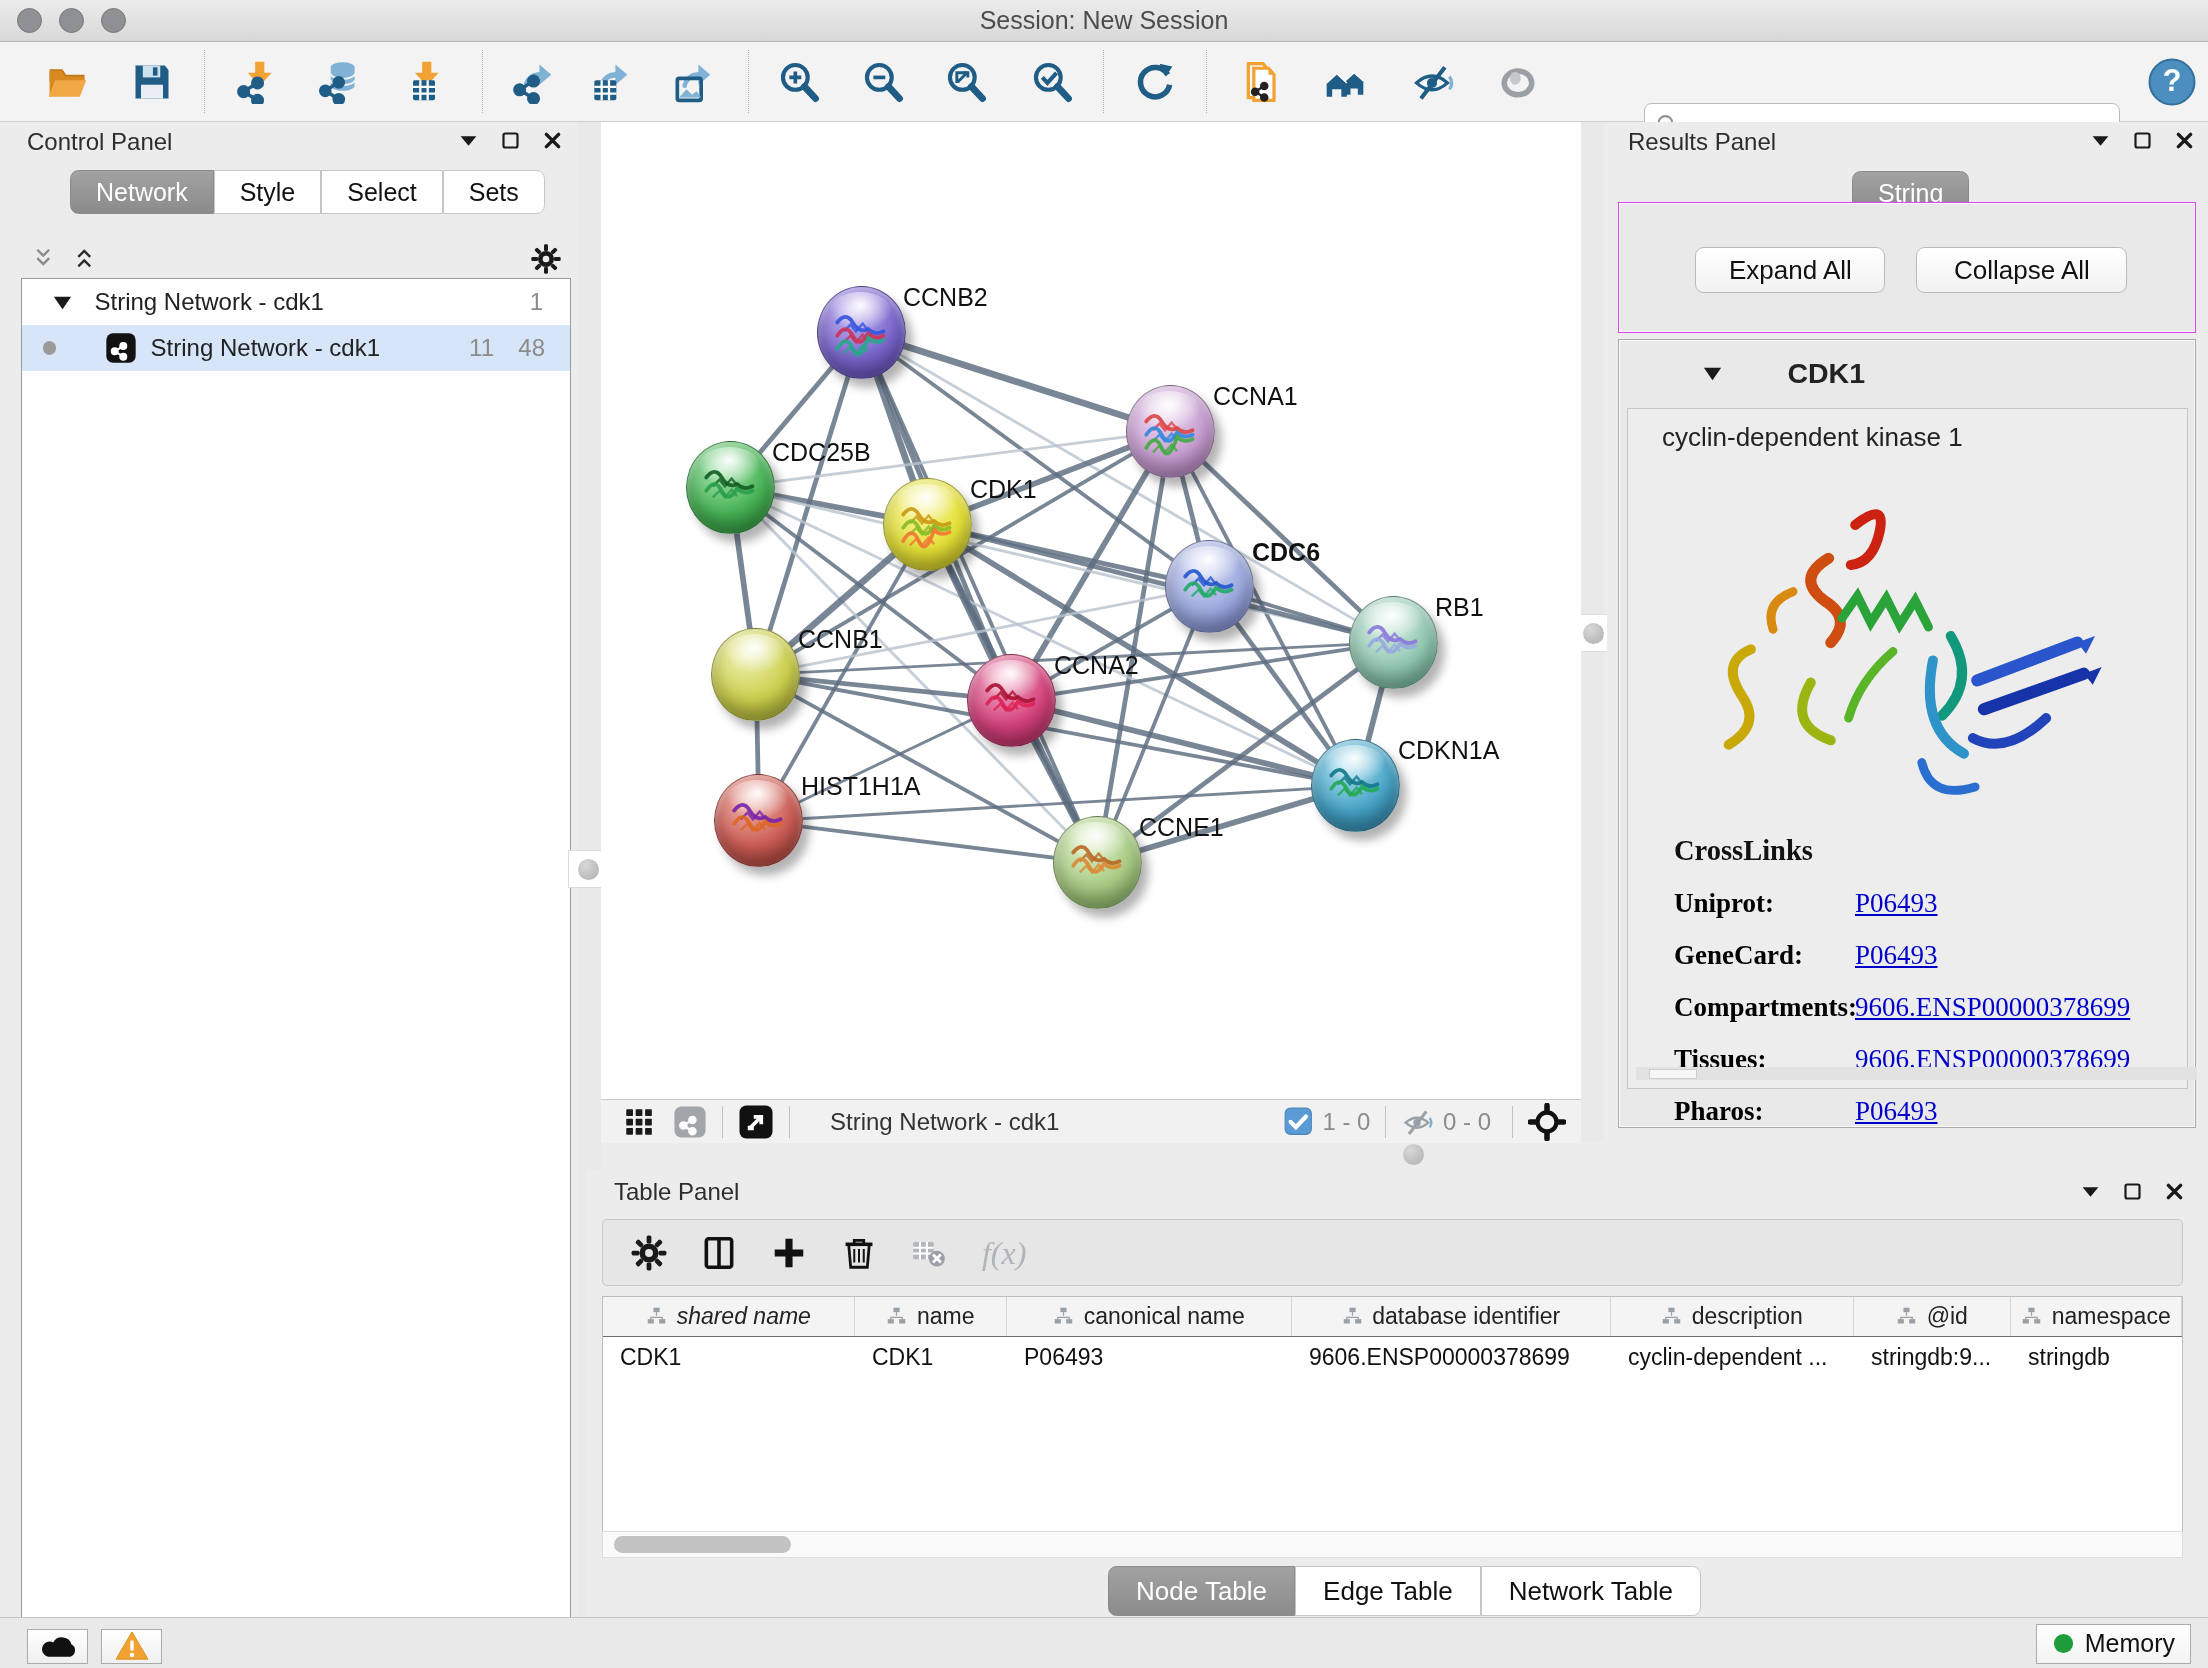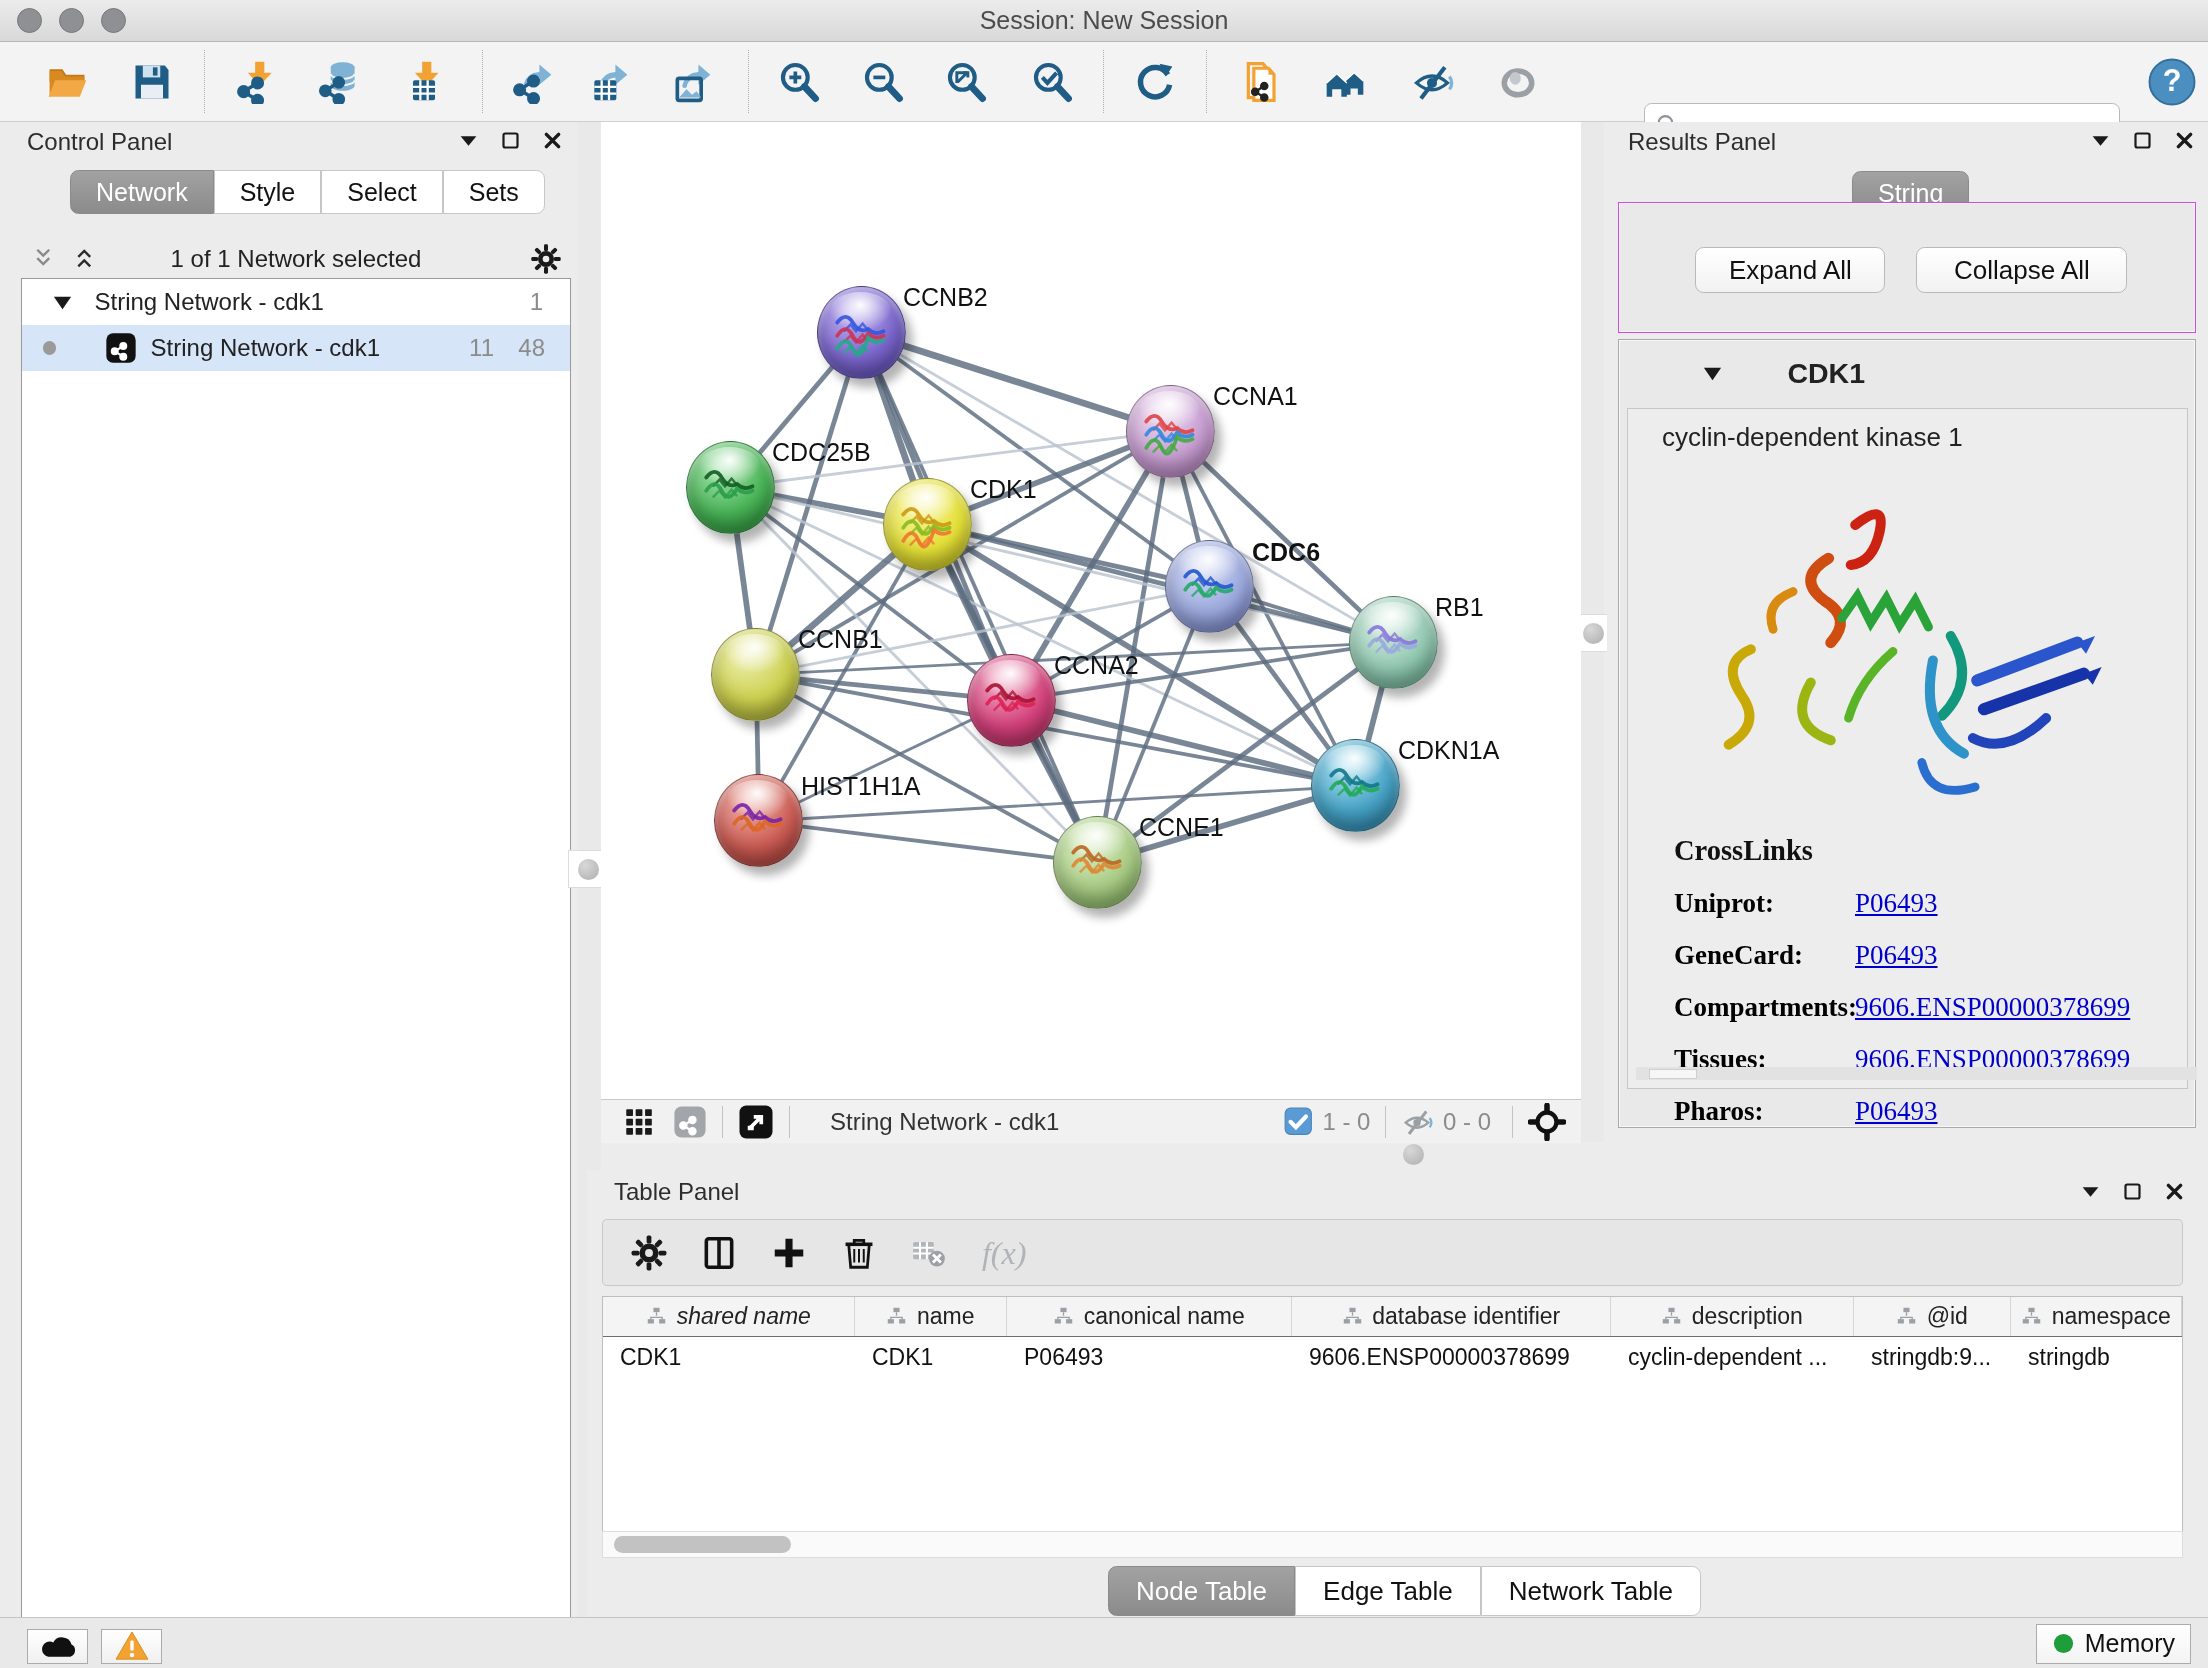--- a/index.html
+++ b/index.html
@@ -330,21 +330,20 @@
           </svg>
         </span>
       <span style="margin-left:13.3px;">
           <svg width="28.5" height="28.5" viewBox="0 0 48 48" xmlns="http://www.w3.org/2000/svg">
             <g fill="none" stroke="#2a2a2a" stroke-width="4">
               <path d="M14 20 l10 -10 10 10"></path>
               <path d="M14 36 l10 -10 10 10"></path>
             </g>
           </svg>
         </span>
-      <div id="cp-status">1 of 1 Network selected</div>
       <span style="margin-left:auto; margin-right:9.5px; z-index:2;">
           <svg width="32" height="32" viewBox="0 0 48 48" xmlns="http://www.w3.org/2000/svg">
             <rect x="21" y="2" width="6" height="10" rx="2" fill="#1a1a1a" transform="rotate(0 24 24)"></rect>
             <rect x="21" y="2" width="6" height="10" rx="2" fill="#1a1a1a" transform="rotate(45 24 24)"></rect>
             <rect x="21" y="2" width="6" height="10" rx="2" fill="#1a1a1a" transform="rotate(90 24 24)"></rect>
             <rect x="21" y="2" width="6" height="10" rx="2" fill="#1a1a1a" transform="rotate(135 24 24)"></rect>
             <rect x="21" y="2" width="6" height="10" rx="2" fill="#1a1a1a" transform="rotate(180 24 24)"></rect>
             <rect x="21" y="2" width="6" height="10" rx="2" fill="#1a1a1a" transform="rotate(225 24 24)"></rect>
             <rect x="21" y="2" width="6" height="10" rx="2" fill="#1a1a1a" transform="rotate(270 24 24)"></rect>
             <rect x="21" y="2" width="6" height="10" rx="2" fill="#1a1a1a" transform="rotate(315 24 24)"></rect>

